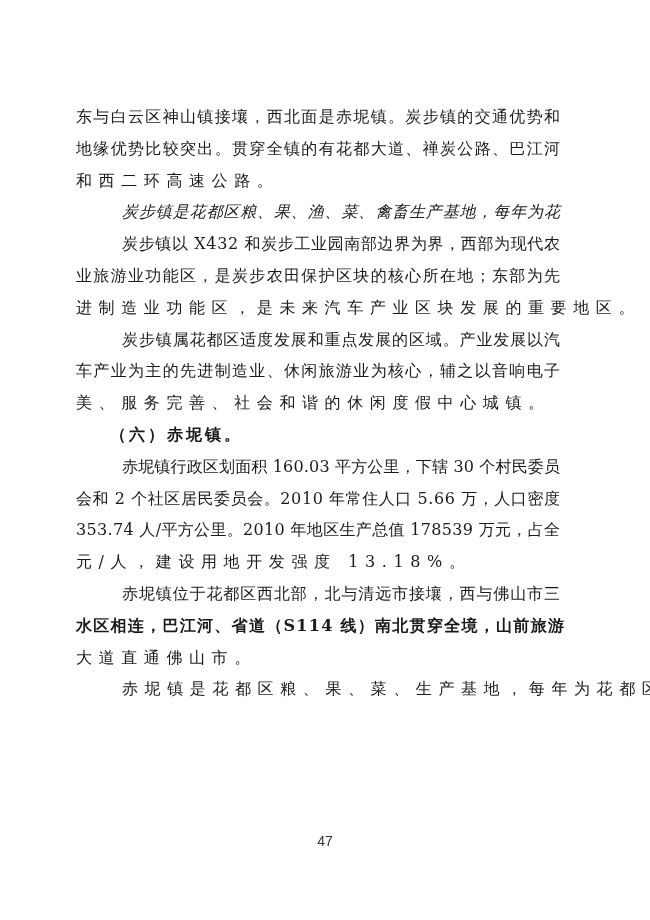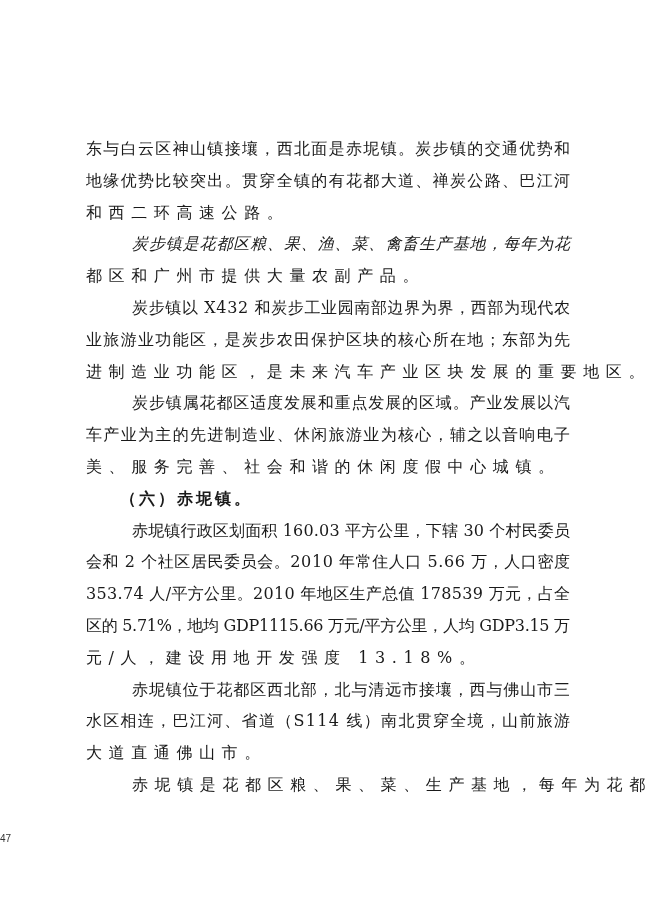--- a/index.html
+++ b/index.html
@@ -16,24 +16,23 @@
     color: #1a1a1a;
   }
   .page {
     position: absolute;
     left: 0; top: 0;
     width: 650px; height: 920px;
     background: #ffffff;
   }
   .body-text {
     position: absolute;
-    left: 86px;
+    left: 76px;
     top: 101px;
     width: 484px;
-    margin-top: 32px;
   }
   .line {
     height: 31.8px;
     line-height: 31.8px;
     font-size: 16px;
     white-space: nowrap;
     letter-spacing: 0px;
   }
   .line span.t {
     display: inline-block;
@@ -43,46 +42,45 @@
   }
   .heading {
     font-weight: bold;
     padding-left: 34px;
   }
   .page-number {
     position: absolute;
     left: 0;
     width: 650px;
     top: 833px;
+    text-align: center;
     font-family: "Liberation Sans", "DejaVu Sans", sans-serif;
-    font-size: 10px;
+    font-size: 14px;
     color: #333;
   }
 </style>
 </head>
 <body>
 
 <div class="page">
   <div class="body-text" id="body-text">
       <div class="line"><span class="t" style="letter-spacing: 1.33333px;">东与白云区神山镇接壤，西北面是赤坭镇。炭步镇的交通优势和</span></div>
       <div class="line"><span class="t" style="letter-spacing: 1.33333px;">地缘优势比较突出。贯穿全镇的有花都大道、禅炭公路、巴江河</span></div>
       <div class="line"><span class="t" style="letter-spacing: 6.6px;">和西二环高速公路。</span></div>
       <div class="line indent"><span class="t" style="letter-spacing: 0.88px; font-style: italic;">炭步镇是花都区粮、果、渔、菜、禽畜生产基地，每年为花</span></div>
-      <div class="line"><span class="t" style="letter-spacing: 6.6px;">都区和广州市提供大量农副产品。</span></div>
       <div class="line indent"><span class="t" style="letter-spacing: 0.638951px;">炭步镇以 X432 和炭步工业园南部边界为界，西部为现代农</span></div>
       <div class="line"><span class="t" style="letter-spacing: 1.33333px;">业旅游业功能区，是炭步农田保护区块的核心所在地；东部为先</span></div>
       <div class="line"><span class="t" style="letter-spacing: 6.6px;">进制造业功能区，是未来汽车产业区块发展的重要地区。</span></div>
       <div class="line indent"><span class="t" style="letter-spacing: 0.88px;">炭步镇属花都区适度发展和重点发展的区域。产业发展以汽</span></div>
       <div class="line"><span class="t" style="letter-spacing: 1.33333px;">车产业为主的先进制造业、休闲旅游业为核心，辅之以音响电子</span></div>
       <div class="line"><span class="t" style="letter-spacing: 6.6px;">美、服务完善、社会和谐的休闲度假中心城镇。</span></div>
       <div class="line heading"><span class="t" style="letter-spacing: 3px;">（六）赤坭镇。</span></div>
       <div class="line indent"><span class="t" style="letter-spacing: 0.166016px;">赤坭镇行政区划面积 160.03 平方公里，下辖 30 个村民委员</span></div>
       <div class="line"><span class="t" style="letter-spacing: 0.572768px;">会和 2 个社区居民委员会。2010 年常住人口 5.66 万，人口密度</span></div>
       <div class="line"><span class="t" style="letter-spacing: 0.328536px;">353.74 人/平方公里。2010 年地区生产总值 178539 万元，占全</span></div>
-      <div class="line"><span class="t" style="letter-spacing: -0.290179px;">区的 5.71%，地均 GDP1115.66 万元/平方公里，人均 GDP3.15 万</span></div>
       <div class="line"><span class="t" style="letter-spacing: 6.6px;">元/人，建设用地开发强度 13.18%。</span></div>
       <div class="line indent"><span class="t" style="letter-spacing: 0.88px;">赤坭镇位于花都区西北部，北与清远市接壤，西与佛山市三</span></div>
-      <div class="line"><span class="t" style="letter-spacing: 1.28987px;">水区相连，巴江河、省道（S114 线）南北贯穿全境，山前旅游</span></div>
+      <div class="line"><span class="t" style="letter-spacing: 1.28987px; font-weight: bold;">水区相连，巴江河、省道（S114 线）南北贯穿全境，山前旅游</span></div>
       <div class="line"><span class="t" style="letter-spacing: 6.6px;">大道直通佛山市。</span></div>
       <div class="line indent"><span class="t" style="letter-spacing: 6.6px;">赤坭镇是花都区粮、果、菜、生产基地，每年为花都区提供</span></div>
     </div>
   <div class="page-number">47</div>
 </div>
 
 </body></html>

